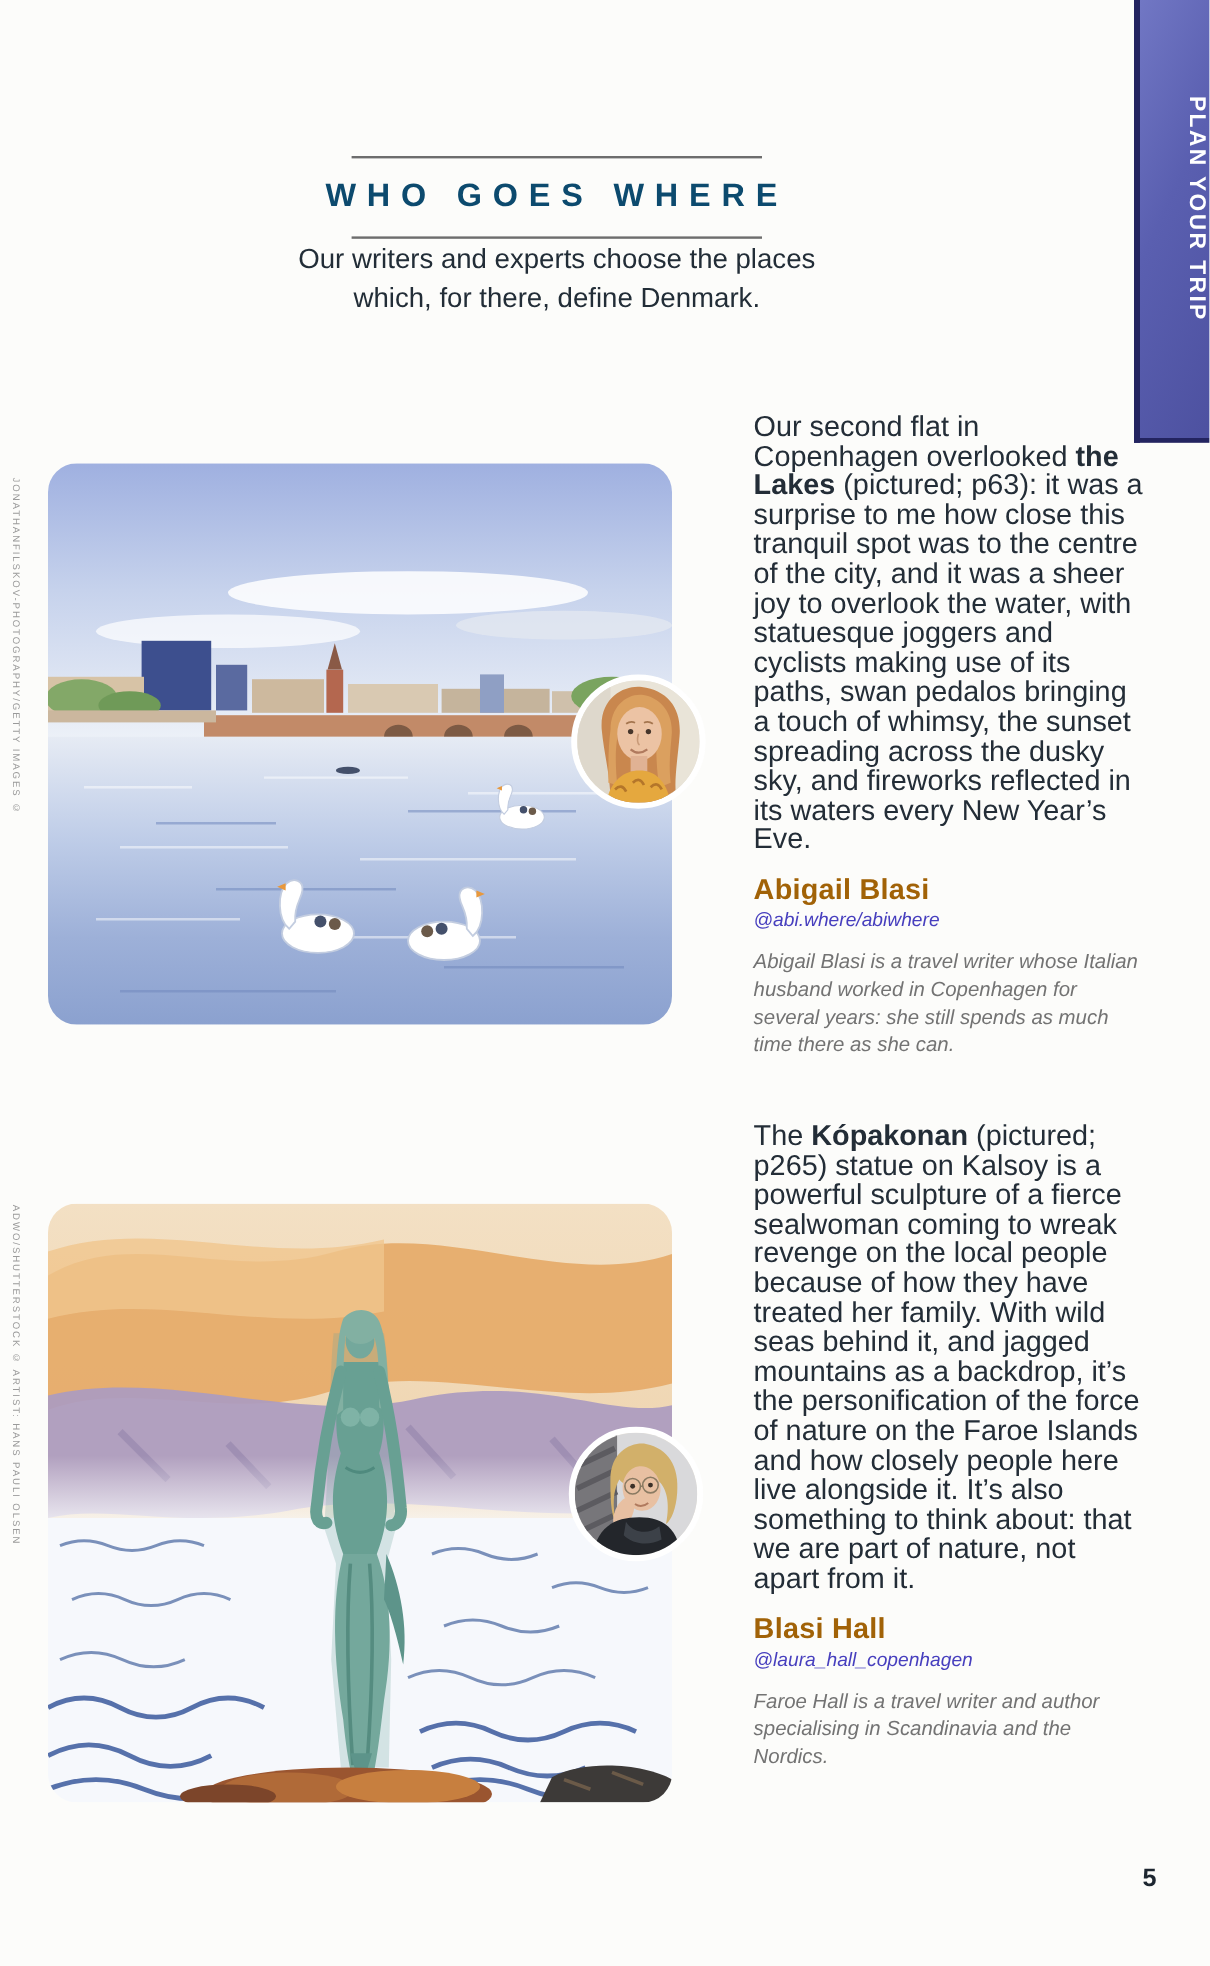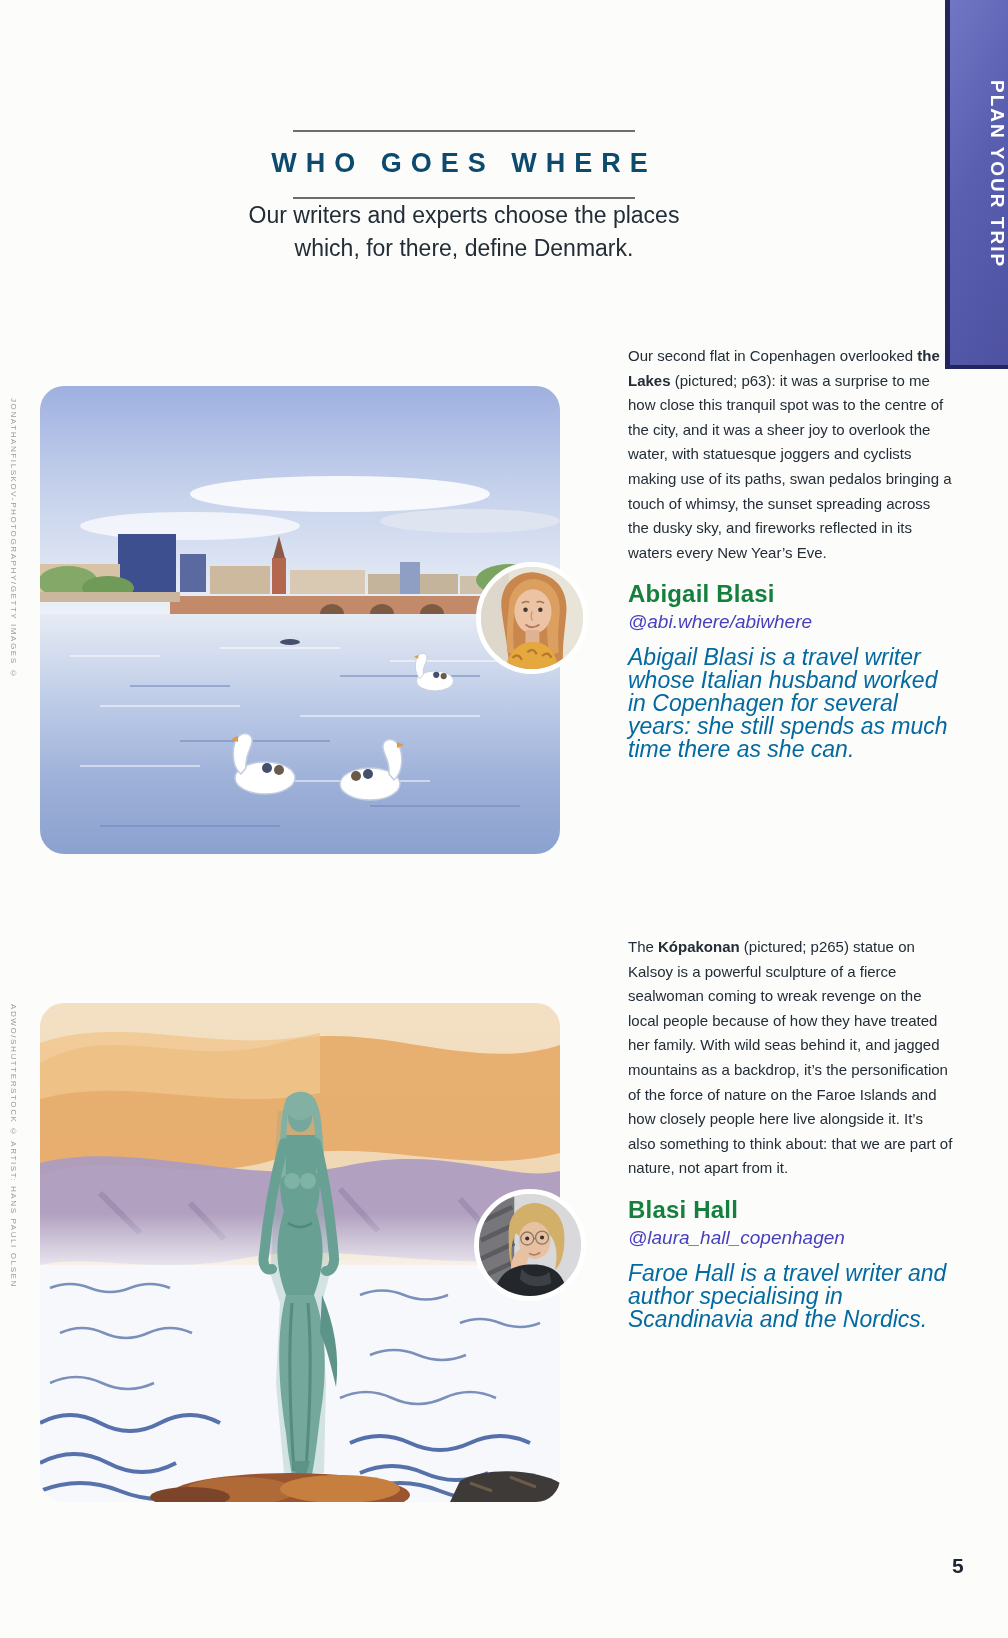--- a/index.html
+++ b/index.html
@@ -48,25 +48,25 @@
     border:5px solid #ffffff;box-sizing:border-box;overflow:hidden;
     background:#e9e4da;
   }
   #avatar1{left:476px;top:562px;}
   #avatar2{left:474px;top:1189px;}
   .avatar svg{display:block;width:102px;height:102px;}
   
   .col{position:absolute;left:628px;width:326px;}
   #col1{top:344px;}
   #col2{top:935px;}
-  .para{font-size:15px;line-height:24.6px;color:#232d37;}
+  .para{font-size:24px;line-height:24.6px;color:#232d37;}
   .para b{font-weight:bold;}
-  .author{font-size:24px;font-weight:bold;color:#15803d;margin-top:15px;letter-spacing:0.2px;}
-  .handle{font-size:19px;font-style:italic;color:#473fbe;margin-top:3px;}
-  .bio{font-size:23px;font-style:italic;line-height:23px;color:#0369a1;margin-top:13px;}
+  .author{font-size:24px;font-weight:bold;color:#a16207;margin-top:15px;letter-spacing:0.2px;}
+  .handle{font-size:16px;font-style:italic;color:#473fbe;margin-top:3px;}
+  .bio{font-size:17px;font-style:italic;line-height:23px;color:#737373;margin-top:13px;}
   
   .pagenum{position:absolute;left:952px;top:1554px;font-size:21px;font-weight:bold;color:#1d2630;}
 </style>
 </head>
 <body>
 
 <div class="spine-tab">
   <span>PLAN YOUR TRIP</span>
 </div>
 

